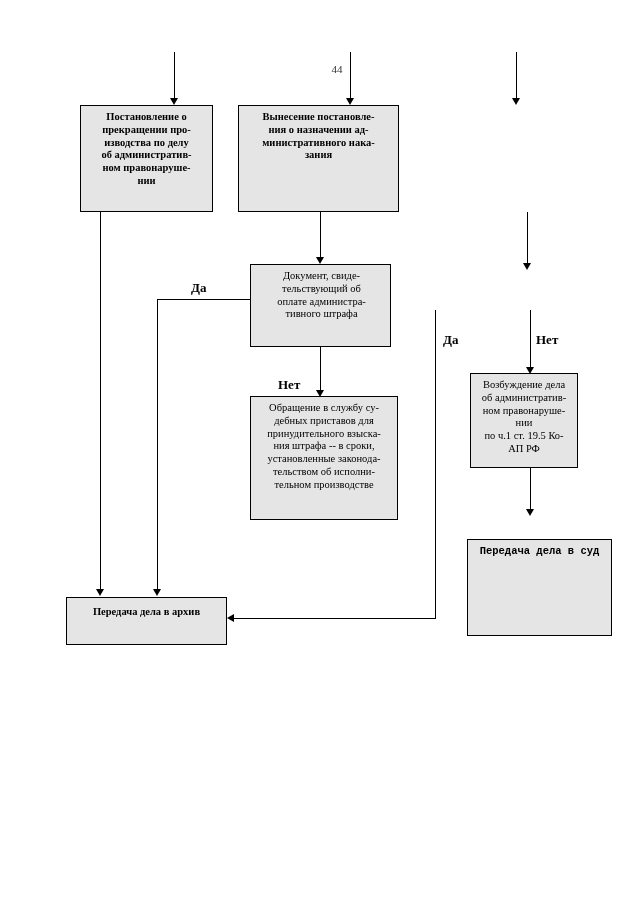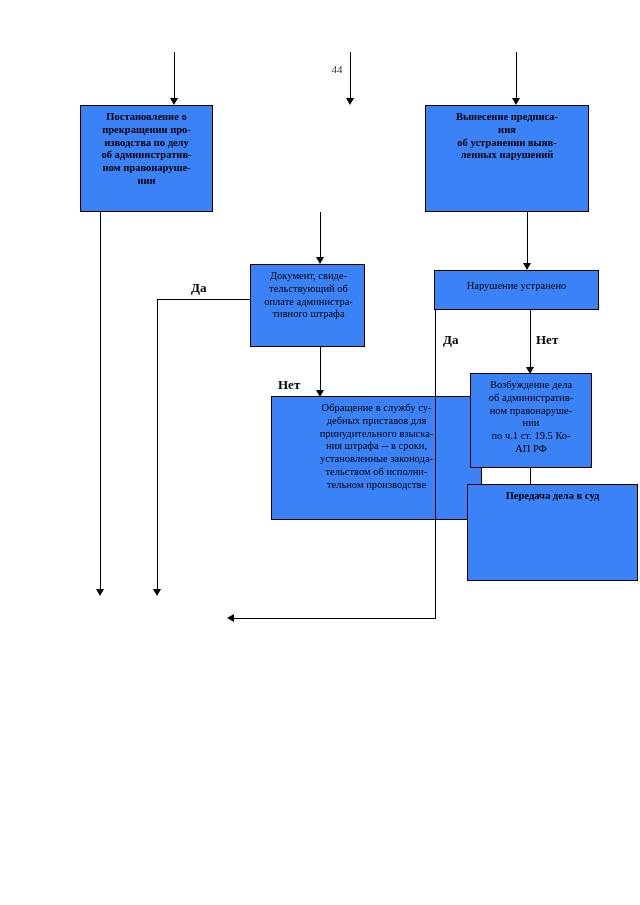--- a/index.html
+++ b/index.html
@@ -25,21 +25,21 @@
     font-size: 11px;
     color: #333333;
     text-align: center;
     width: 40px;
   }
   
   .node {
     position: absolute;
     box-sizing: border-box;
     border: 1px solid #000000;
-    background: #3b82f6;
+    background: #e5e5e5;
     text-align: center;
     line-height: 1.22;
     font-size: 10.5px;
     padding: 5px 6px 3px 6px;
     overflow: hidden;
   }
   .node .txt {
     display: block;
     white-space: pre-line;
   }
@@ -99,86 +99,86 @@
 
   <div class="node bold" style="left:80px; top:105px; width:133px; height:107px;">
     <span class="txt">Постановление о
 прекращении про-
 изводства по делу
 об административ-
 ном правонаруше-
 нии</span>
   </div>
 
+  <div class="node bold" style="left:238px; top:105px; width:161px; height:107px;">
+    <span class="txt">Вынесение постановле-
+ния о назначении ад-
+министративного нака-
+зания</span>
+  </div>
 
-  <div class="node bold" style="left:425px; top:105px; width:164px; height:107px;">
-    <span class="txt">Вынесение предписа-
-ния
-об устранении выяв-
-ленных нарушений</span>
-  </div>
 
   <div class="vline" style="left:100px; top:212px; height:378px;"></div>
   <div class="arrow-down" style="left:96px; top:589px;"></div>
 
   <div class="vline" style="left:320px; top:212px; height:46px;"></div>
   <div class="arrow-down" style="left:316px; top:257px;"></div>
 
   <div class="vline" style="left:527px; top:212px; height:52px;"></div>
   <div class="arrow-down" style="left:523px; top:263px;"></div>
 
-  <div class="node" style="left:250px; top:264px; width:115px; height:83px;padding-left:8px;">
+  <div class="node" style="left:250px; top:264px; width:141px; height:83px;padding-left:8px;">
     <span class="txt">Документ, свиде-
 тельствующий об
 оплате администра-
 тивного штрафа</span>
   </div>
 
   <div class="hline" style="left:157px; top:299px; width:94px;"></div>
   <div class="vline" style="left:157px; top:299px; height:291px;"></div>
   <div class="arrow-down" style="left:153px; top:589px;"></div>
   <div class="edge-label" style="left:191px; top:280px;">Да</div>
 
   <div class="vline" style="left:320px; top:347px; height:44px;"></div>
   <div class="arrow-down" style="left:316px; top:390px;"></div>
   <div class="edge-label" style="left:278px; top:377px;">Нет</div>
 
-  <div class="node" style="left:250px; top:396px; width:211px; height:124px;margin-left:21px;">
+  <div class="node" style="left:250px; top:396px; width:148px; height:124px;">
     <span class="txt">Обращение в службу су-
 дебных приставов для
 принудительного взыска-
 ния штрафа -- в сроки,
 установленные законода-
 тельством об исполни-
 тельном производстве</span>
   </div>
 
-  <div class="node" style="left:434px; top:270px; width:165px; height:40px; padding-top:9px;">
-    <span class="txt">Нарушение устранено</span>
-  </div>
 
   <div class="vline" style="left:435px; top:310px; height:309px;"></div>
   <div class="hline" style="left:234px; top:618px; width:202px;"></div>
   <div class="arrow-left" style="left:227px; top:614px;"></div>
   <div class="edge-label" style="left:443px; top:332px;">Да</div>
 
   <div class="vline" style="left:530px; top:310px; height:58px;"></div>
   <div class="arrow-down" style="left:526px; top:367px;"></div>
   <div class="edge-label" style="left:536px; top:332px;">Нет</div>
 
-  <div class="node" style="left:470px; top:373px; width:122px; height:95px;">
+  <div class="node" style="left:470px; top:373px; width:108px; height:95px;">
     <span class="txt">Возбуждение дела
 об административ-
 ном правонаруше-
 нии
 по  ч.1 ст. 19.5 Ко-
 АП РФ</span>
   </div>
 
   <div class="vline" style="left:530px; top:468px; height:42px;"></div>
   <div class="arrow-down" style="left:526px; top:509px;"></div>
 
-  <div class="node" style="left:467px; top:484px; width:171px; height:97px;">
+  <div class="node" style="left:467px; top:539px; width:145px; height:97px;font-family:Liberation Mono, monospace;">
     <span class="txt bold-line">Передача дела в суд</span>
   </div>
 
+  <div class="node bold" style="left:66px; top:597px; width:161px; height:48px; padding-top:8px;">
+    <span class="txt">Передача дела в архив</span>
+  </div>
 
 </div>
 
 </body></html>

